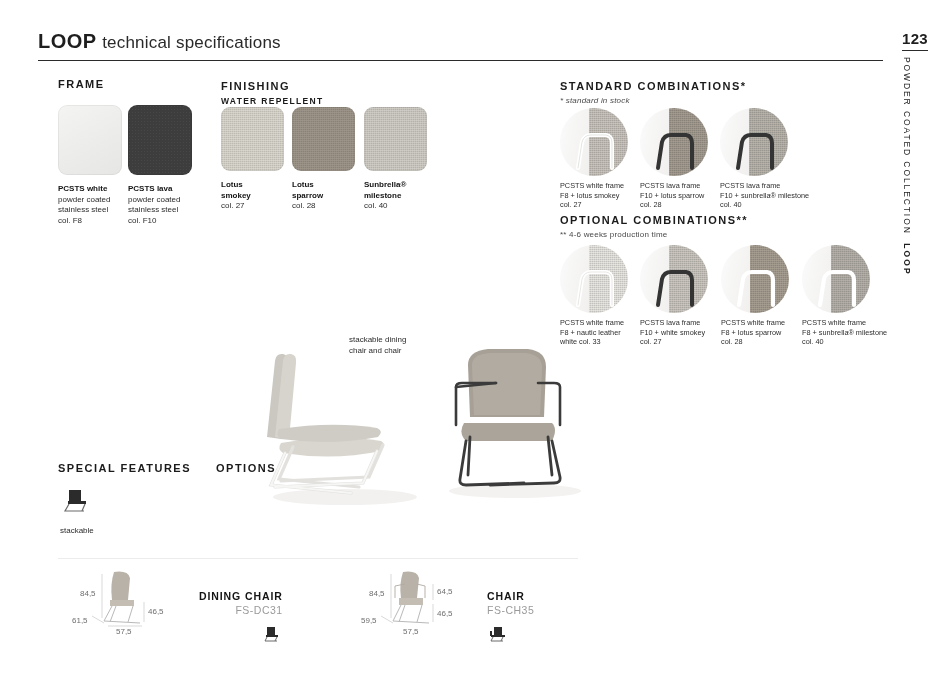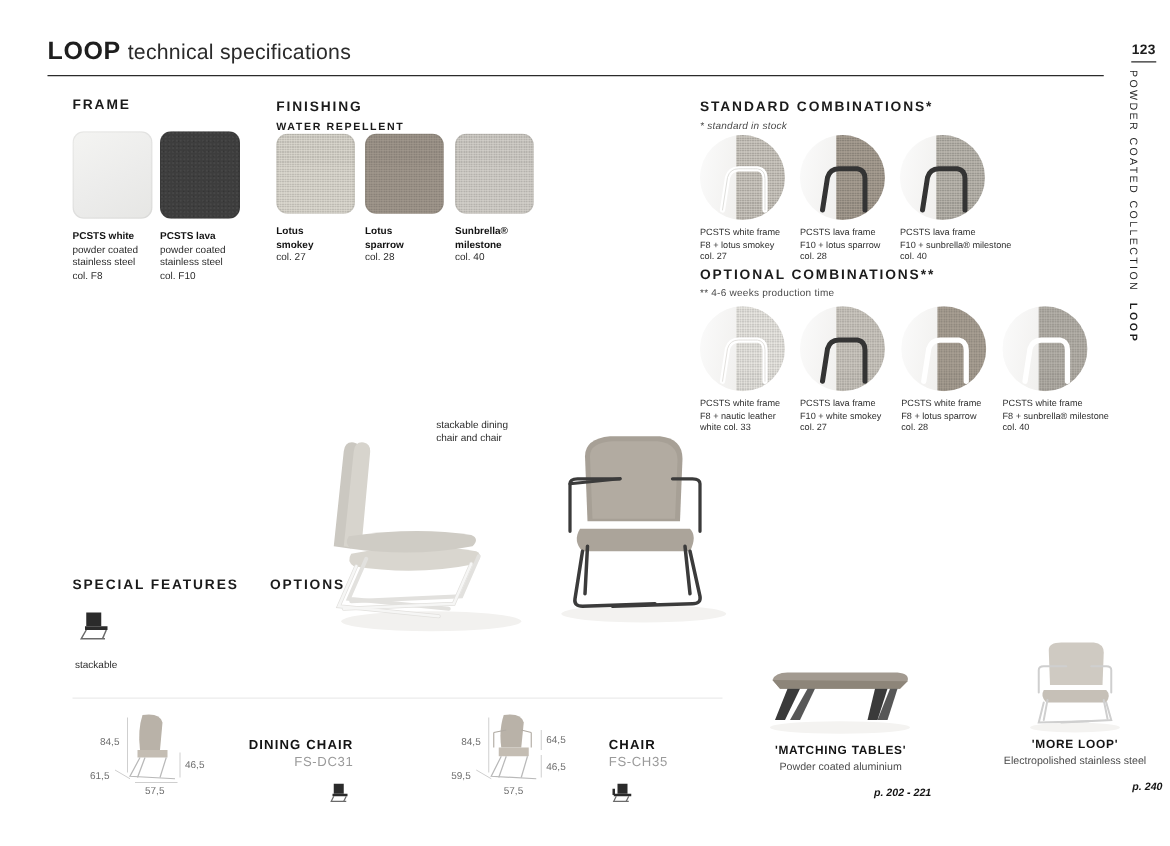--- a/index.html
+++ b/index.html
@@ -13,21 +13,21 @@
   
   .header{position:absolute;left:38px;top:30px;width:845px;}
   .title{font-size:19px;letter-spacing:.2px;white-space:nowrap;}
   .title .brand{font-weight:700;letter-spacing:.5px;font-size:20px;}
   .title .sub{font-weight:400;color:#2a2a2a;font-size:17px;}
   .header-right{position:absolute;right:0;top:2px;font-size:13.5px;color:#2b2b2b;white-space:nowrap;}
   .header-rule{position:absolute;left:38px;top:60px;width:845px;height:1px;background:#2b2b2b;}
 
   
   .spine{position:absolute;right:8px;top:30px;width:26px;text-align:center;}
-  .spine .pnum{font-size:11px;font-weight:700;letter-spacing:.3px;padding-bottom:3px;border-bottom:1px solid #2b2b2b;display:inline-block;}
+  .spine .pnum{font-size:15px;font-weight:700;letter-spacing:.3px;padding-bottom:3px;border-bottom:1px solid #2b2b2b;display:inline-block;}
   .spine .vert{
     writing-mode:vertical-rl;text-orientation:mixed;
     font-size:8.5px;letter-spacing:1.9px;margin-top:6px;color:#1e1e1e;
     white-space:nowrap;
   }
   .spine .vert b{font-weight:700;letter-spacing:2.1px;}
 
   
   .sec-label{font-size:11px;font-weight:700;letter-spacing:1.5px;color:#1b1b1b;}
   .sub-label{font-size:8.5px;font-weight:700;letter-spacing:1.3px;color:#1b1b1b;}
@@ -416,49 +416,15 @@
       <path d="M7 2 L7 10 L15 10 L15 2 Z" fill="#2b2b2b"></path>
       <path d="M4 10 L18 10 L18 12 L4 12 Z" fill="#2b2b2b"></path>
       <path d="M3 6 L5 6 L5 11 L3 11 Z" fill="#2b2b2b"></path>
       <g stroke="#6a6a6a" stroke-width="1" fill="none">
           <path d="M6 12 L4 16 L16 16"></path>
           <path d="M16 12 L14 16"></path>
         </g>
     </svg>
   </div>
 
-  <div style="position:absolute;left:600px;top:518px;width:145px;">
-    <svg width="145" height="72" viewBox="0 0 145 72">
-      <ellipse cx="72" cy="64" rx="56" ry="5" fill="#f4f3f1"></ellipse>
-      <path d="M18 26 Q20 20 30 20 L118 20 Q128 21 126 27 L120 33 L24 33 Z" fill="#a29a90"></path>
-      <path d="M18 26 L24 33 L120 33 L126 27 Z" fill="#8d8579"></path>
-      <g fill="#3a3a3a">
-        <path d="M30 33 L40 33 L28 58 L20 58 Z"></path>
-        <path d="M46 33 L52 33 L40 58 L32 58 Z" opacity=".85"></path>
-        <path d="M100 33 L110 33 L102 58 L94 58 Z"></path>
-        <path d="M112 33 L118 33 L110 58 L102 58 Z" opacity=".85"></path>
-      </g>
-    </svg>
-    <div class="xref-title">'MATCHING TABLES'</div>
-    <div class="xref-sub">Powder coated aluminium</div>
-    <div class="xref-page">p. 202 - 221</div>
-  </div>
-
-  <div style="position:absolute;left:790px;top:510px;width:140px;">
-    <svg width="110" height="80" viewBox="0 0 110 80" style="display:block;margin:0 auto;">
-      <ellipse cx="55" cy="72" rx="36" ry="4" fill="#f4f3f1"></ellipse>
-      <path d="M34 10 Q34 4 44 4 L70 4 Q78 5 78 12 L77 38 L35 38 Z" fill="#cfcac2"></path>
-      <path d="M30 42 L80 42 Q84 46 80 52 L32 52 Q27 47 30 42 Z" fill="#c6c0b7"></path>
-      <g fill="none" stroke="#cfcfcf" stroke-width="1.6" stroke-linecap="round">
-        <path d="M26 44 L26 26 Q26 23 30 23 L48 23"></path>
-        <path d="M84 44 L84 26 Q84 23 80 23 L68 23"></path>
-        <path d="M30 52 L26 68 L66 67"></path>
-        <path d="M80 52 L84 66 L44 68"></path>
-        <path d="M33 50 L30 66"></path>
-        <path d="M78 50 L81 65"></path>
-      </g>
-    </svg>
-    <div class="xref-title">'MORE LOOP'</div>
-    <div class="xref-sub">Electropolished stainless steel</div>
-    <div class="xref-page">p. 240</div>
-  </div>
+
 
 </div>
 
 </body></html>

